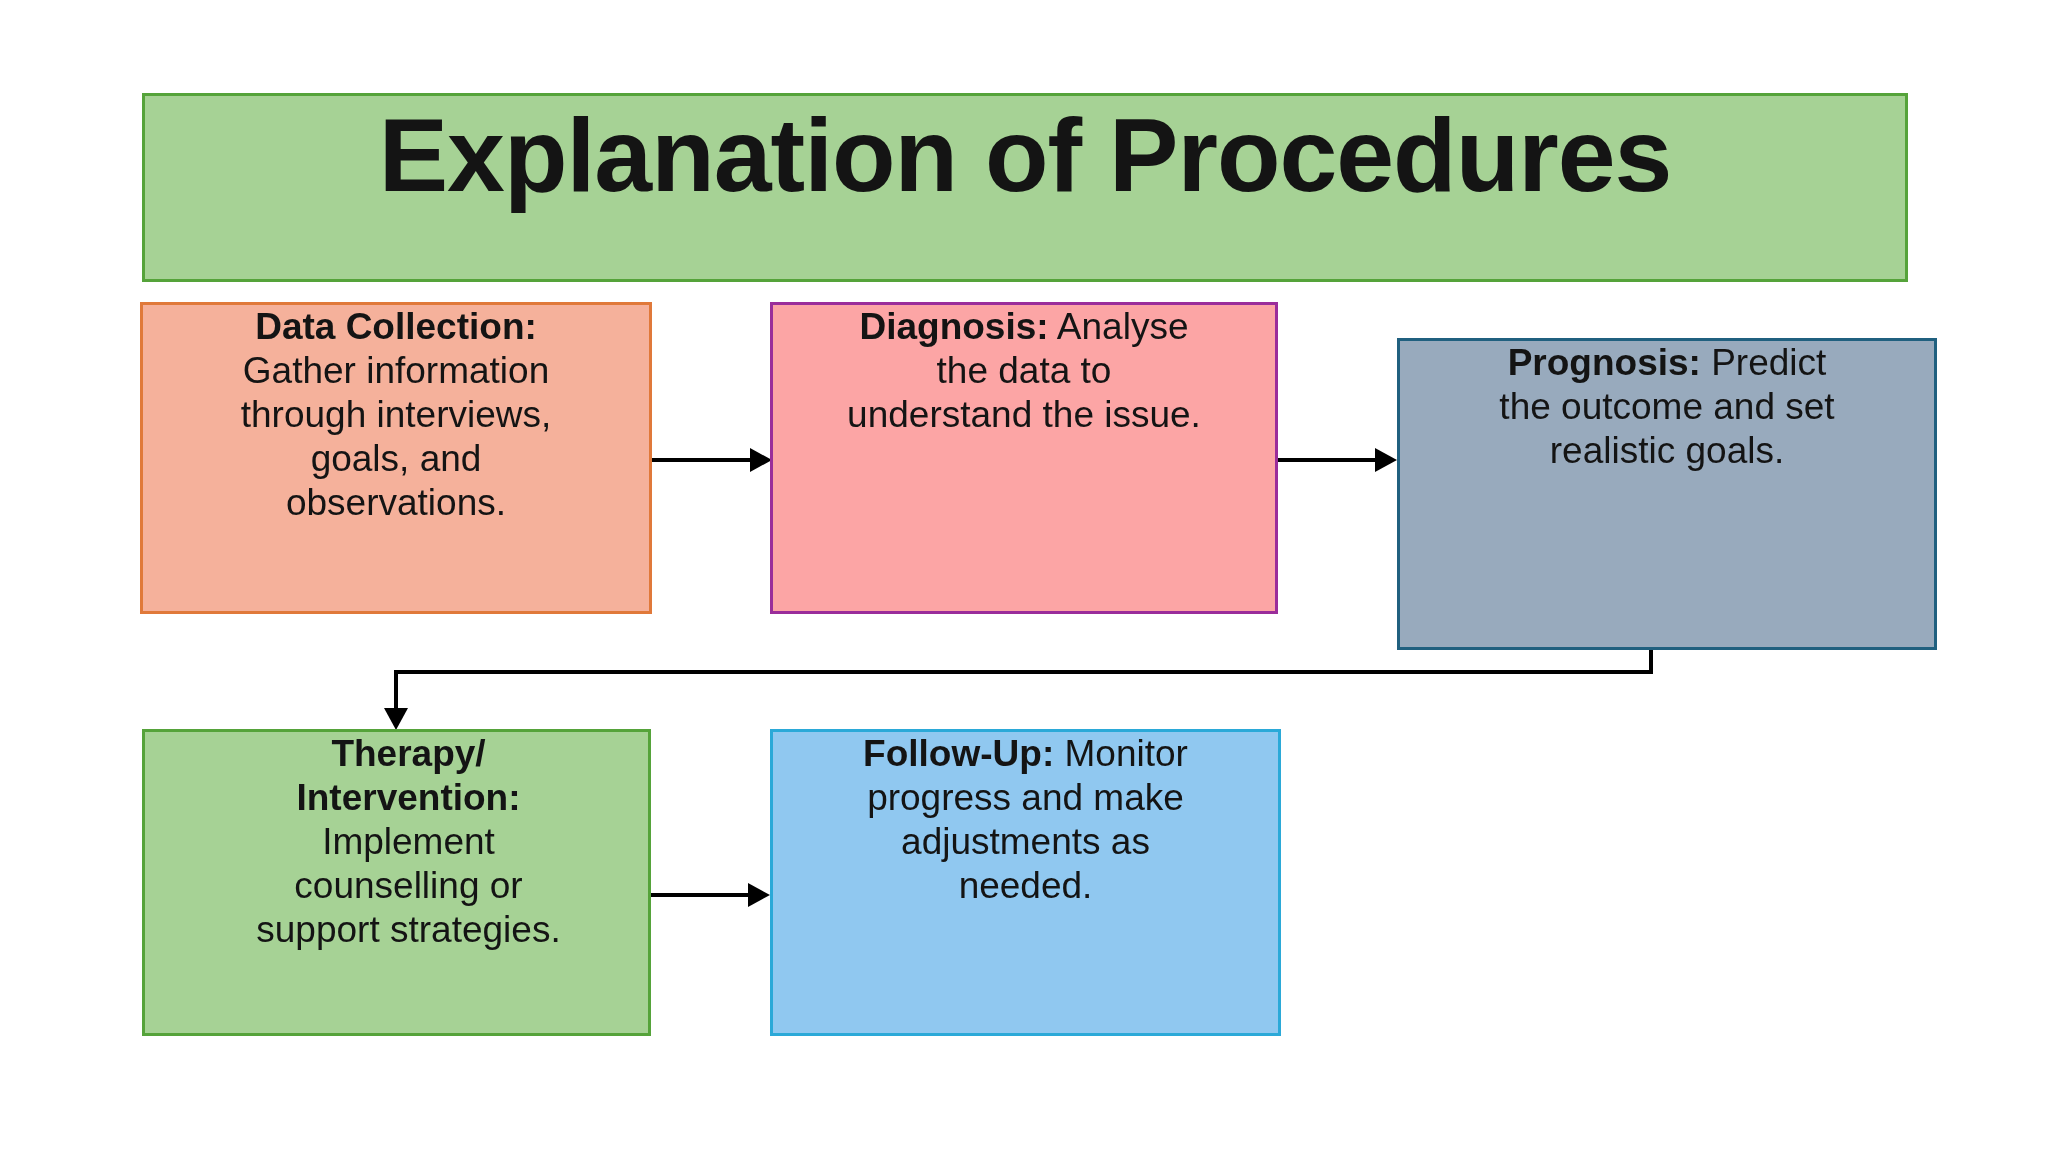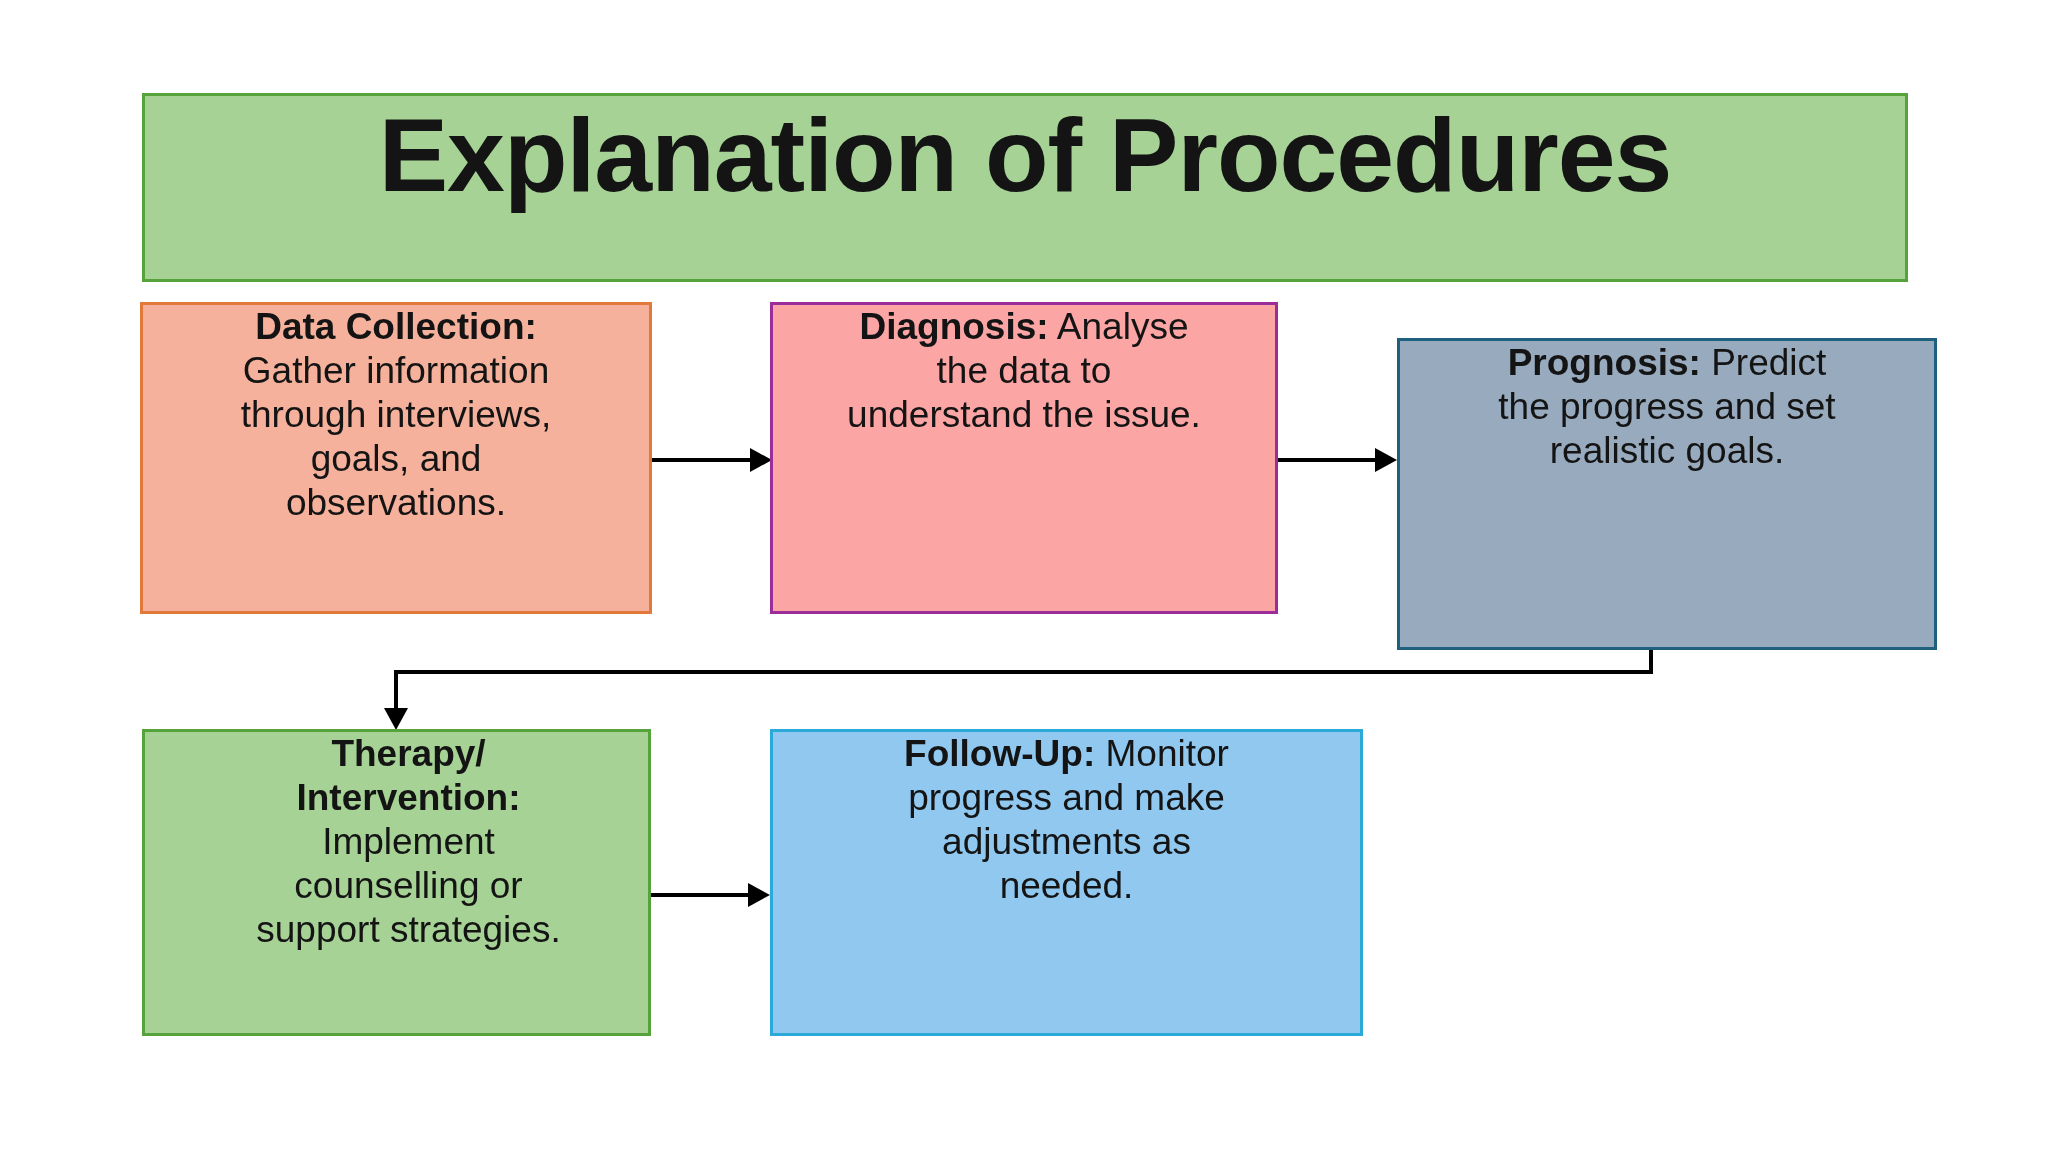--- a/index.html
+++ b/index.html
@@ -28,21 +28,21 @@
     display:flex;flex-direction:column;align-items:center;justify-content:flex-start;
     text-align:center;
     font-size:37px;line-height:44px;
   }
   .node .ln{white-space:nowrap;}
   .node b{font-weight:bold;}
   .box-0{left:140px;top:302px;width:512px;height:312px;}
   .box-1{left:770px;top:302px;width:508px;height:312px;}
   .box-2{left:1397px;top:318px;width:540px;height:312px;margin-top:20px;}
   .box-3{left:142px;top:729px;width:509px;height:307px;padding-left:24px;}
-  .box-4{left:770px;top:729px;width:593px;height:307px;}
+  .box-4{left:770px;top:729px;width:511px;height:307px;}
   svg.connectors{position:absolute;left:0;top:0;width:2048px;height:1152px;pointer-events:none;}
   svg.connectors .stroke{stroke:var(--connector,#000);stroke-width:4;fill:none;}
   svg.connectors .head{fill:var(--connector,#000);stroke:none;}
 </style>
 </head>
 <body>
 
 <div class="stage">
 
   <div class="title-box" style="background: rgb(166, 210, 149); border-color: rgb(85, 163, 58);">
@@ -75,21 +75,21 @@
       <div class="ln"><span>goals, and</span></div>
       <div class="ln"><span>observations.</span></div>
     </div>
   <div class="node box-1" style="background: #fca5a5; border-color: rgb(154, 45, 154);">
       <div class="ln"><b>Diagnosis:</b><span> Analyse</span></div>
       <div class="ln"><span>the data to</span></div>
       <div class="ln"><span>understand the issue.</span></div>
     </div>
   <div class="node box-2" style="background: rgb(152, 170, 189); border-color: rgb(32, 96, 127);">
       <div class="ln"><b>Prognosis:</b><span> Predict</span></div>
-      <div class="ln"><span>the progress and set</span></div>
+      <div class="ln"><span>the outcome and set</span></div>
       <div class="ln"><span>realistic goals.</span></div>
     </div>
   <div class="node box-3" style="background: rgb(166, 210, 149); border-color: rgb(85, 163, 58);">
       <div class="ln"><b>Therapy/</b></div>
       <div class="ln"><b>Intervention:</b></div>
       <div class="ln"><span>Implement</span></div>
       <div class="ln"><span>counselling or</span></div>
       <div class="ln"><span>support strategies.</span></div>
     </div>
   <div class="node box-4" style="background: rgb(144, 200, 240); border-color: rgb(43, 169, 216);">

